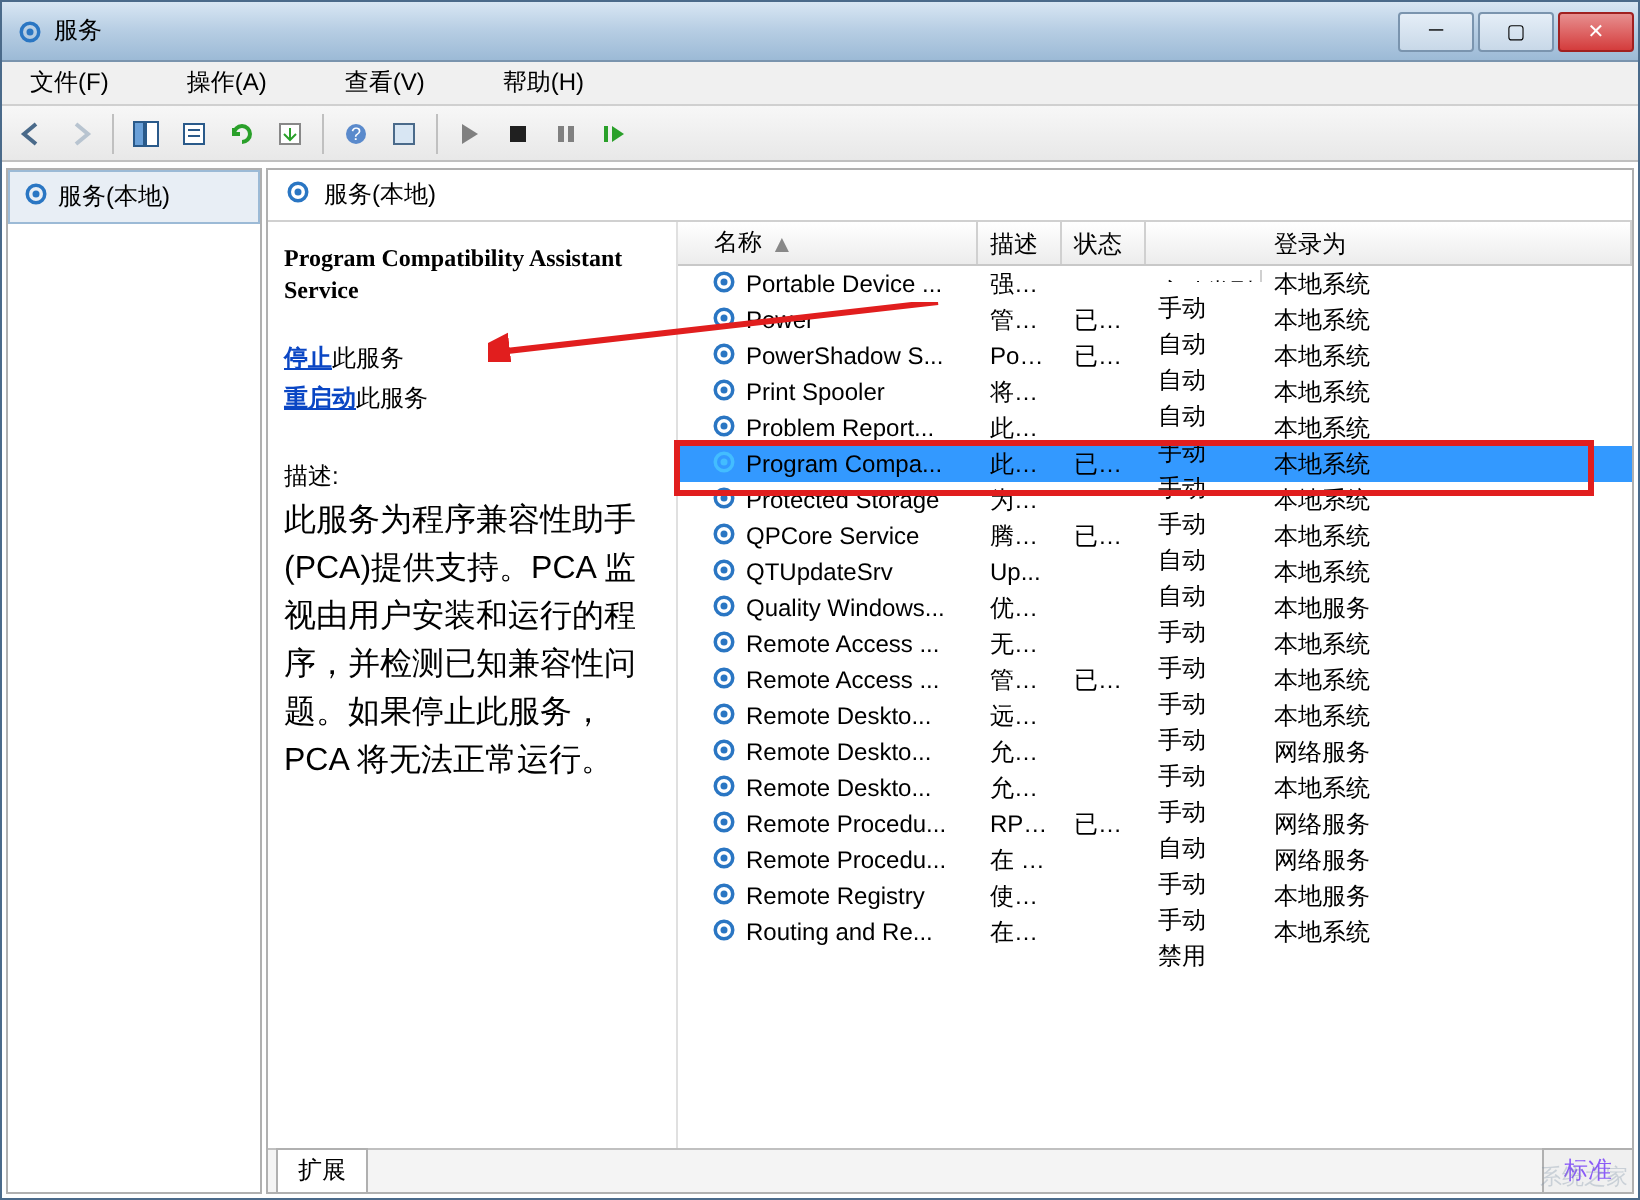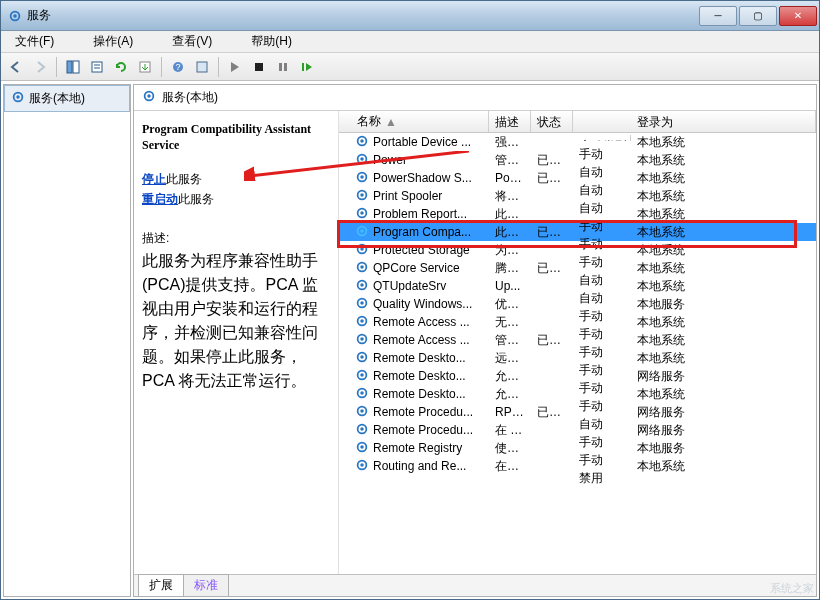--- a/index.html
+++ b/index.html
@@ -172,20 +172,21 @@
     pointer-events: none;
     z-index: 50;
   }
   .tabs {
     height: 22px;
     border-top: 1px solid #c0c0c0;
     display: flex;
     align-items: flex-end;
     padding-left: 4px;
     background: #f4f4f4;
+    justify-content: space-between;
   }
   .tab {
     padding: 2px 10px;
     border: 1px solid #b0b0b0;
     border-bottom: none;
     background: #fff;
     font-size: 12px;
     cursor: pointer;
     margin-right: -1px;
     position: relative;

